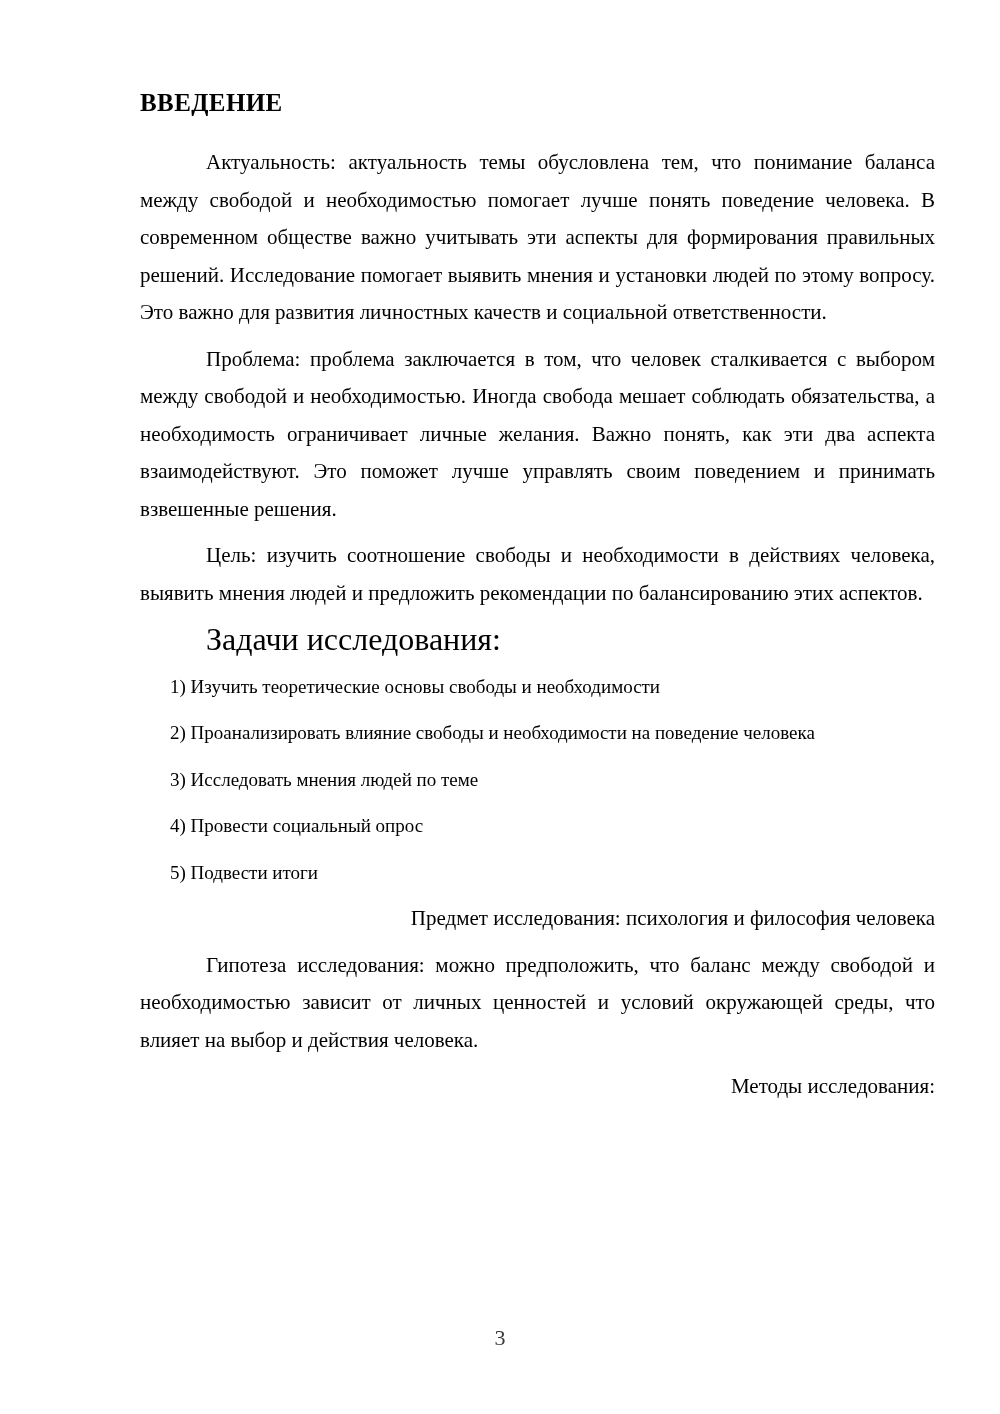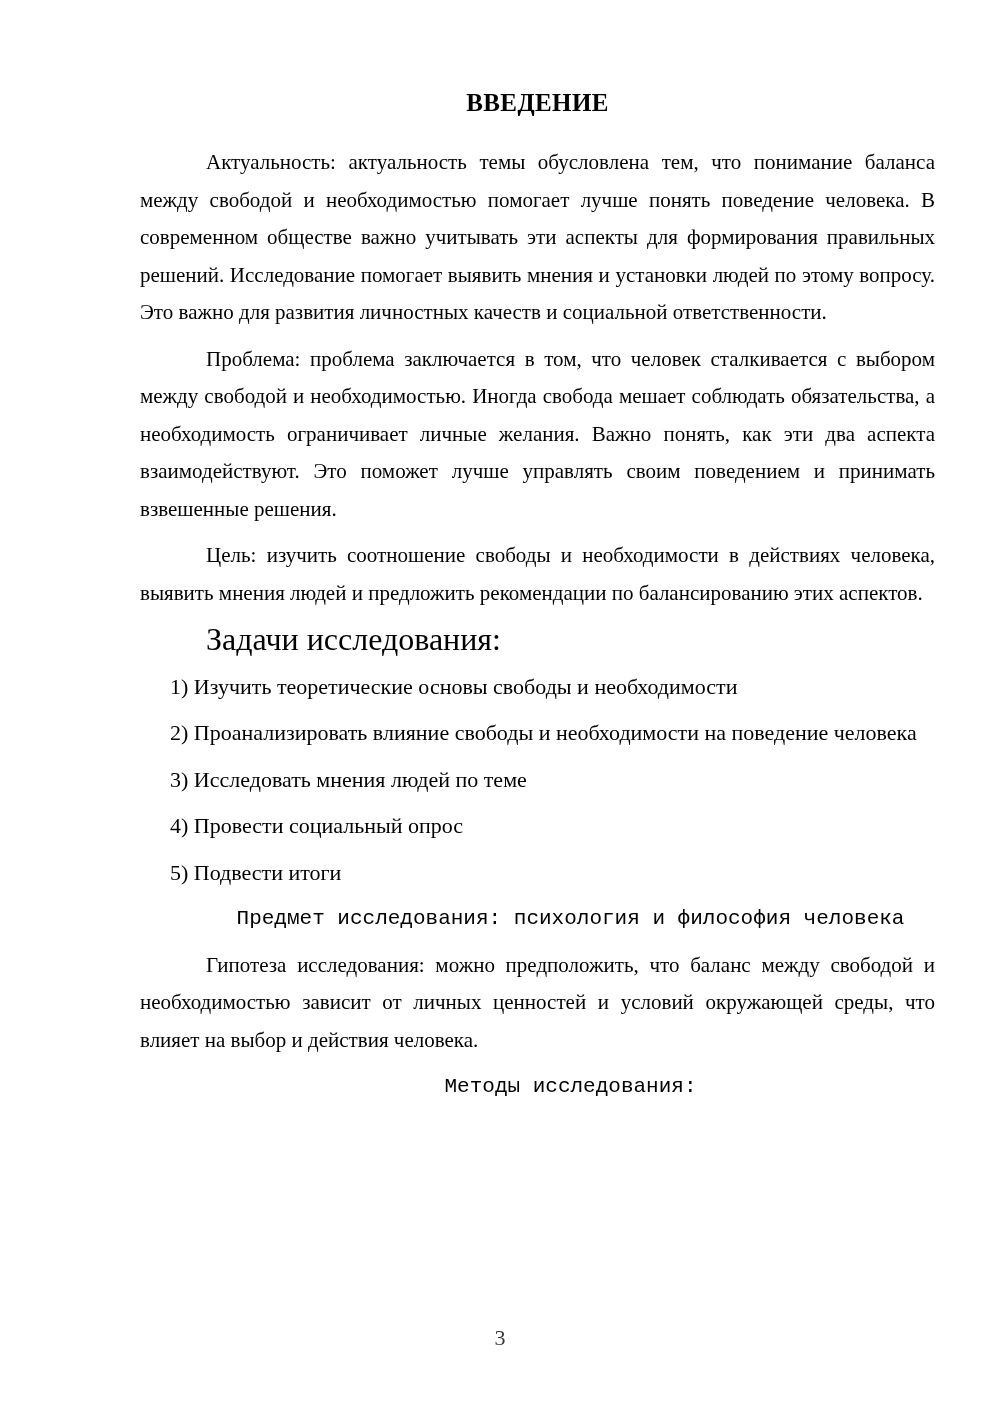--- a/index.html
+++ b/index.html
@@ -21,60 +21,58 @@
     box-sizing: border-box;
     overflow: hidden;
   }
   .content {
     position: absolute;
     left: 140px;
     top: 88px;
     width: 795px;
   }
   .doc-title {
-    text-align: center;
     font-weight: bold;
     font-size: 25px;
     line-height: 1.2;
     letter-spacing: 0.4px;
     margin: 0 0 26px 0;
   }
   .para {
     text-align: justify;
     text-justify: inter-word;
     font-size: 21px;
     line-height: 37.5px;
     margin: 0 0 9px 0;
     text-indent: 66px;
     hyphens: none;
   }
   .para:last-of-type {
     margin-bottom: 0;
   }
   .plain {
-    text-align: center;
+    text-align: right;
     text-indent: 66px;
-    font-family: Liberation Mono, monospace;
   }
   .list-head {
     text-align: left;
     text-indent: 66px;
     font-size: 32px;
     line-height: 37.5px;
     margin: 0 0 9px 0;
   }
   .list {
     list-style: none;
     margin: 0;
     padding: 0;
   }
   .list-item {
     text-align: justify;
     text-justify: inter-word;
-    font-size: 22px;
+    font-size: 19px;
     line-height: 37.5px;
     margin: 0 0 9px 0;
     text-indent: 30px;
   }
   .page-number {
     position: absolute;
     left: 0;
     right: 0;
     top: 1327px;
     text-align: center;

